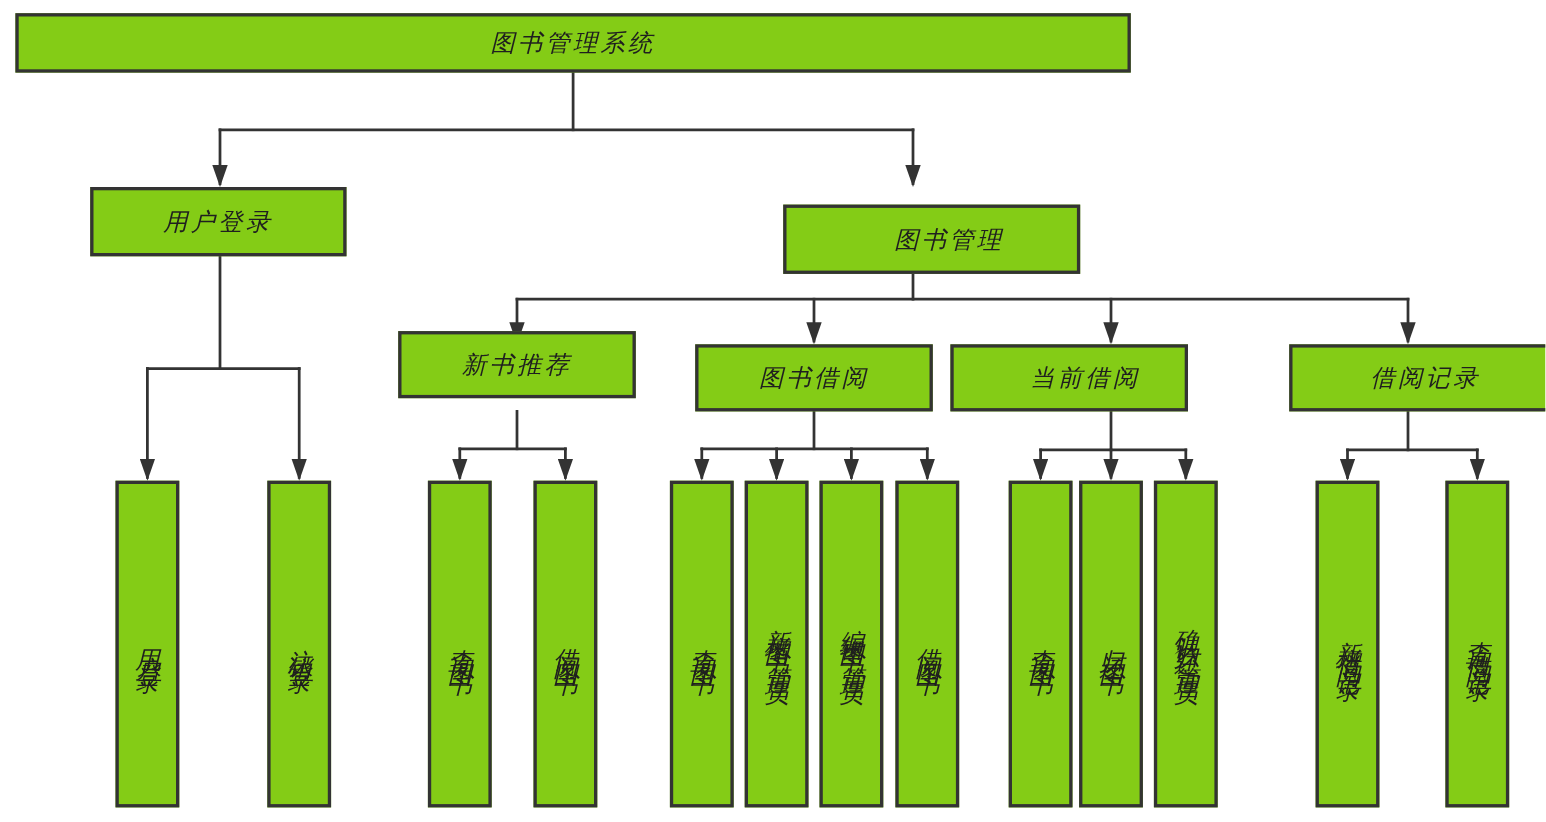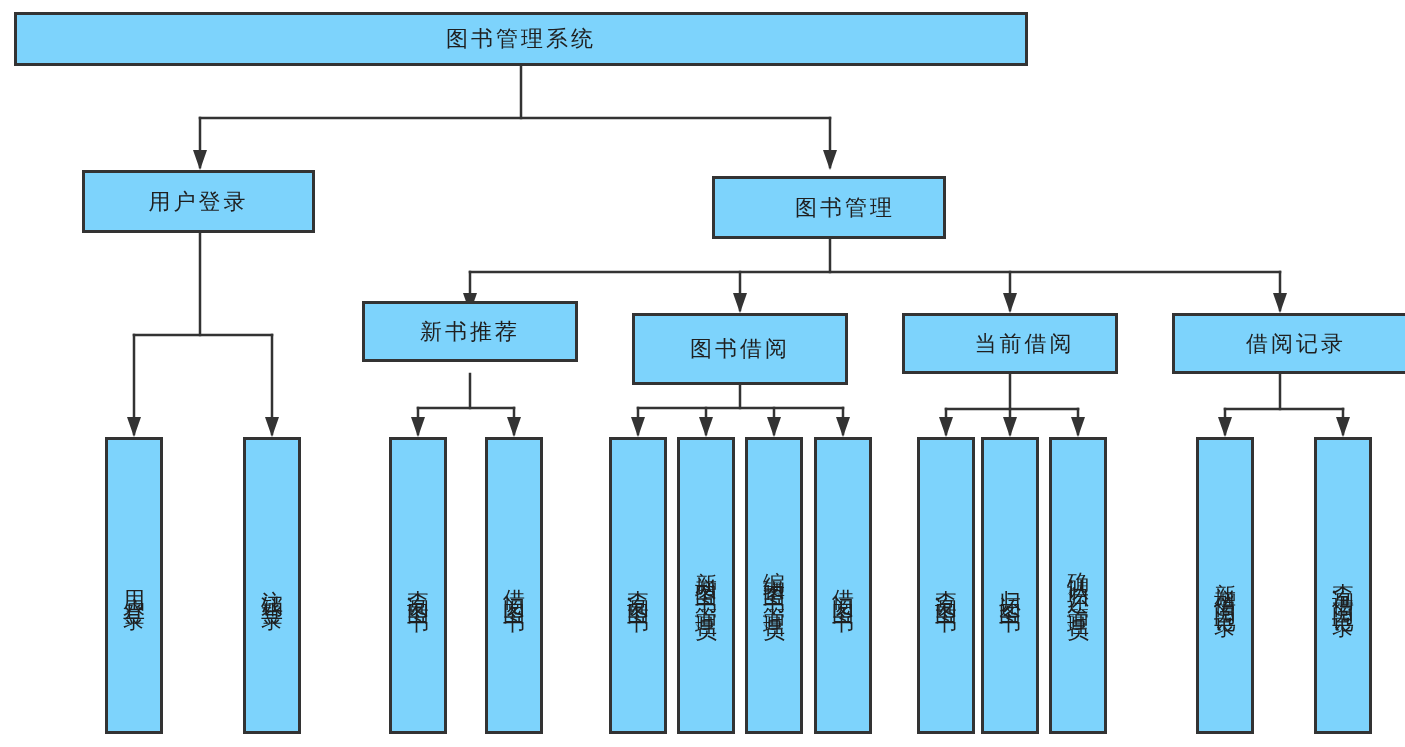--- a/index.html
+++ b/index.html
@@ -21,26 +21,27 @@
     stroke: #333333;
     stroke-width: 2.5;
     fill: none;
     stroke-linecap: square;
   }
   .connectors .arrowhead { fill: #333333; stroke: none; }
   .node {
     position: absolute;
     box-sizing: border-box;
     border: 3px solid #333333;
-    background: #7dd3fc;
+    background: #84cc16;
     display: flex;
     align-items: center;
     justify-content: center;
     color: #1f1f1f;
     z-index: 2;
+    font-style: italic;
   }
   .h-node { font-size: 22px; letter-spacing: 3px; }
   .h-node span { white-space: nowrap; }
   .v-node { font-size: 22px; }
   .v-node span {
     writing-mode: vertical-rl;
     text-orientation: mixed;
     letter-spacing: 7px;
     line-height: 1;
     white-space: nowrap;
@@ -109,31 +110,31 @@
     <path d="M1343,409 L1343,434" marker-end="url(#arw)"></path>
   </svg>
 
   <div class="node h-node" style="left:14px; top:12px; width:1014px; height:54px;">
     <span>图书管理系统</span>
   </div>
 
   <div class="node h-node" style="left:82px; top:170px; width:233px; height:63px;">
     <span>用户登录</span>
   </div>
-  <div class="node h-node" style="left:712px; top:176px; width:234px; height:63px;padding-left:32px;">
+  <div class="node h-node" style="left:712px; top:186px; width:270px; height:63px;padding-left:32px;">
     <span>图书管理</span>
   </div>
 
   <div class="node h-node" style="left:362px; top:301px; width:216px; height:61px;">
     <span>新书推荐</span>
   </div>
-  <div class="node h-node" style="left:632px; top:313px; width:216px; height:72px;">
+  <div class="node h-node" style="left:632px; top:313px; width:216px; height:61px;">
     <span>图书借阅</span>
   </div>
-  <div class="node h-node" style="left:902px; top:313px; width:216px; height:61px;padding-left:29px;">
+  <div class="node h-node" style="left:864px; top:313px; width:216px; height:61px;padding-left:29px;">
     <span>当前借阅</span>
   </div>
   <div class="node h-node" style="left:1172px; top:313px; width:248px; height:61px;">
     <span>借阅记录</span>
   </div>
 
   <div class="node v-node" style="left:105px; top:437px; width:58px; height:297px;">
     <span>用户登录</span>
   </div>
   <div class="node v-node" style="left:243px; top:437px; width:58px; height:297px;">

